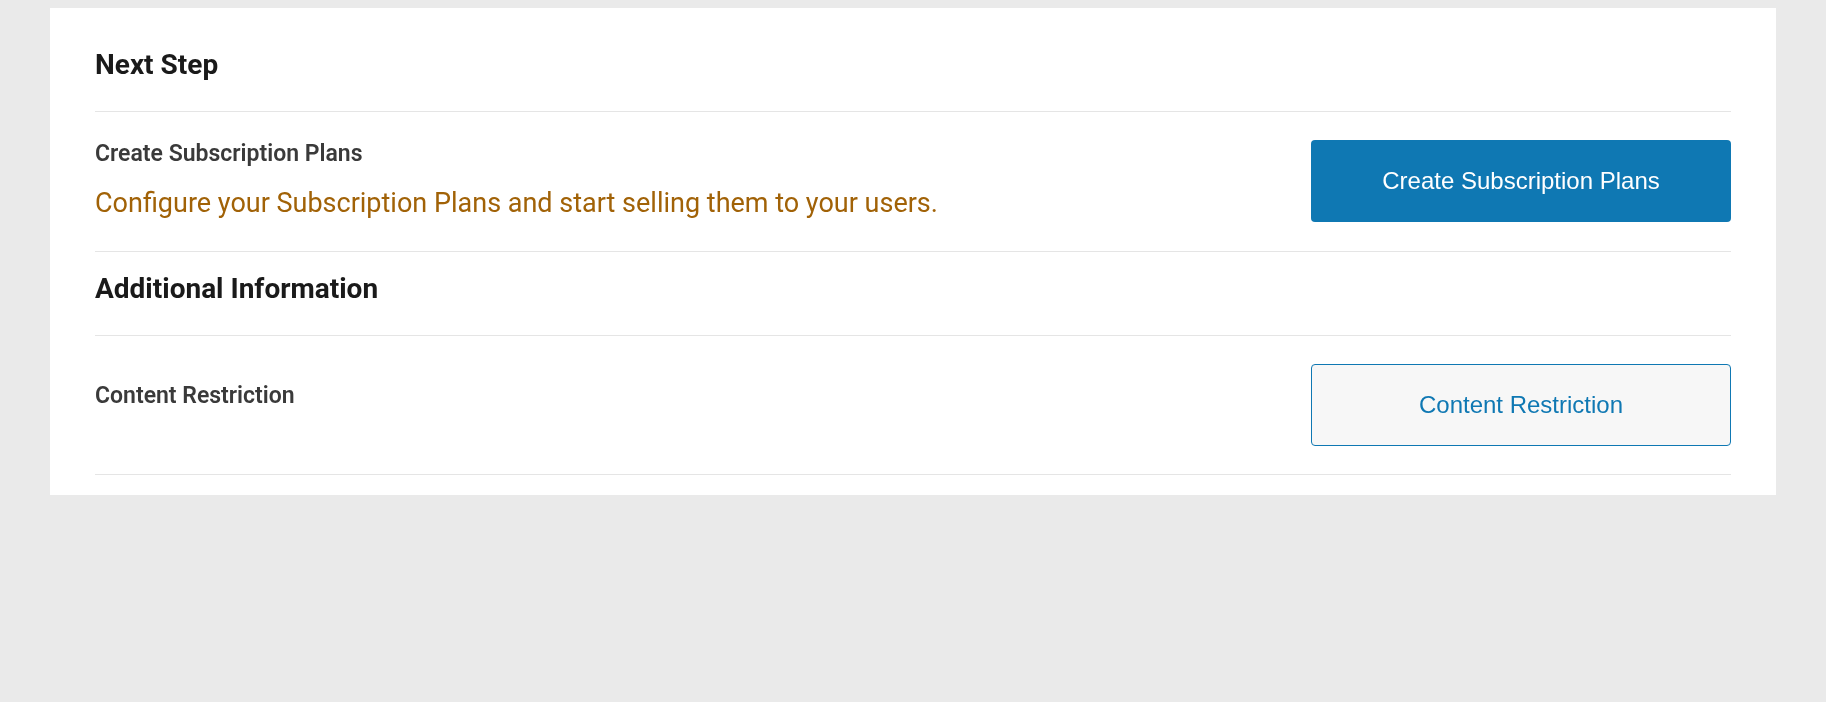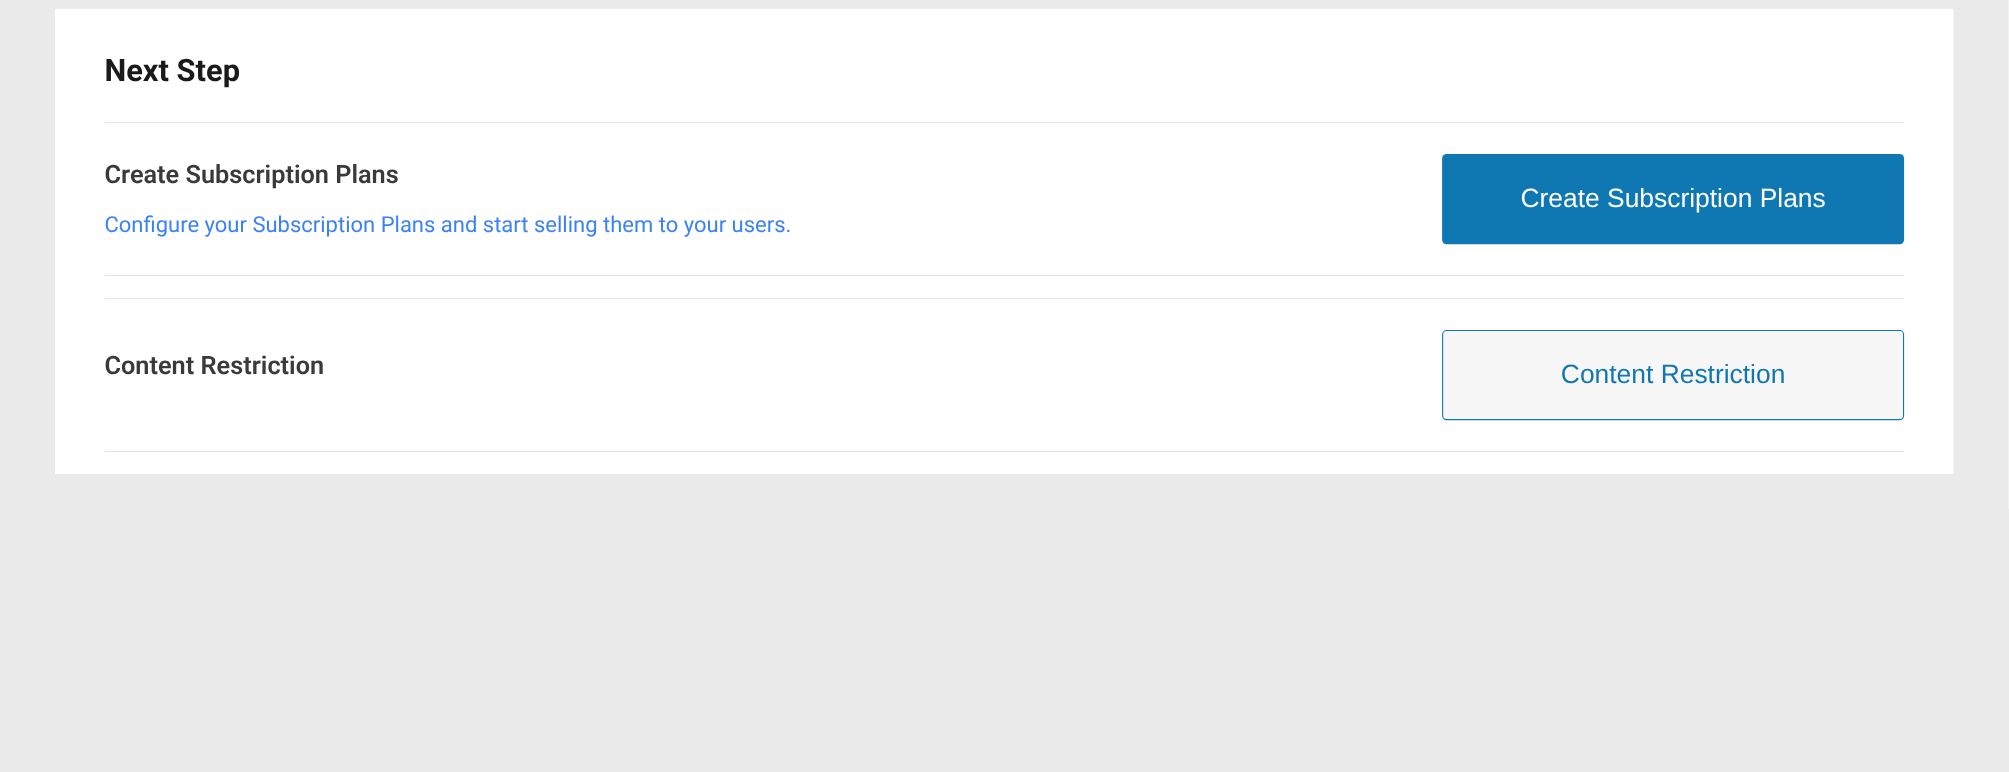--- a/index.html
+++ b/index.html
@@ -38,22 +38,22 @@
     .row-text {
       flex: 1;
     }
     .row-title {
       font-size: 23px;
       font-weight: 600;
       color: #3a3a3a;
       margin-bottom: 18px;
     }
     .row-desc {
-      font-size: 20px;
-      color: #3b82f6;
+      font-size: 27px;
+      color: #a16207;
       line-height: 1.4;
     }
     .btn {
       display: inline-flex;
       align-items: center;
       justify-content: center;
       min-width: 420px;
       height: 82px;
       font-size: 24px;
       font-weight: 500;
@@ -88,20 +88,21 @@
     <div class="row-text">
       <div class="row-title">Create Subscription Plans</div>
       <div class="row-desc">Configure your Subscription Plans and start selling them to your users.</div>
     </div>
     <button class="btn btn-primary">Create Subscription Plans</button>
   </div>
 
   <hr class="divider">
   <div class="spacer"></div>
 
+  <h2 class="section-heading">Additional Information</h2>
   <hr class="divider">
 
   <div class="row">
     <div class="row-text">
       <div class="row-title">Content Restriction</div>
     </div>
     <button class="btn btn-secondary">Content Restriction</button>
   </div>
 
   <hr class="divider">

